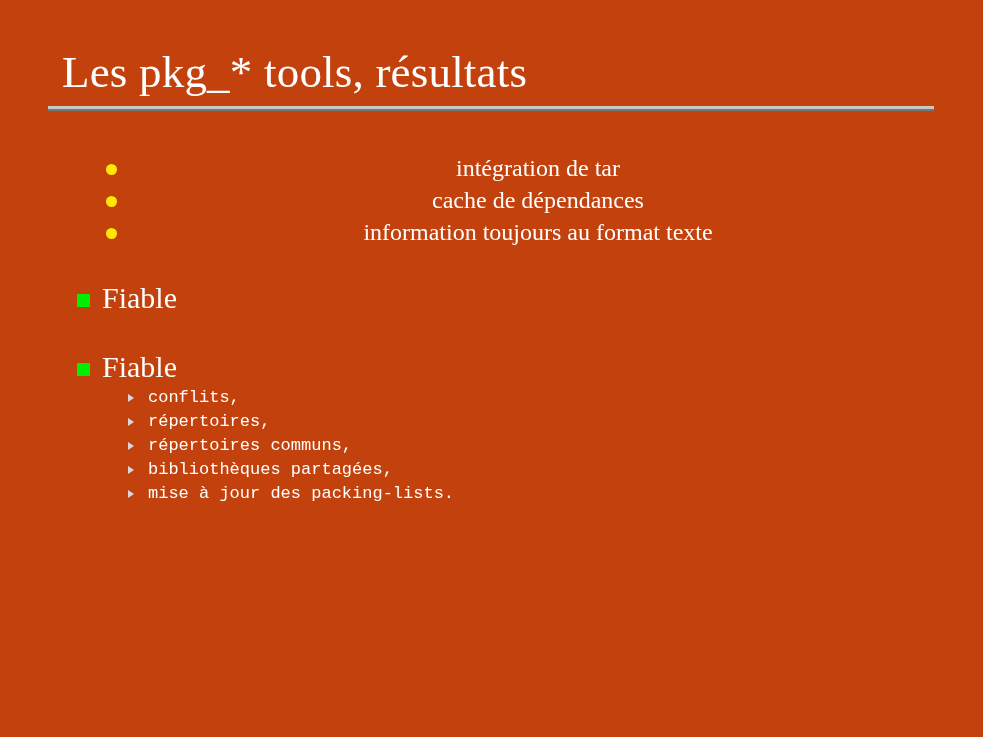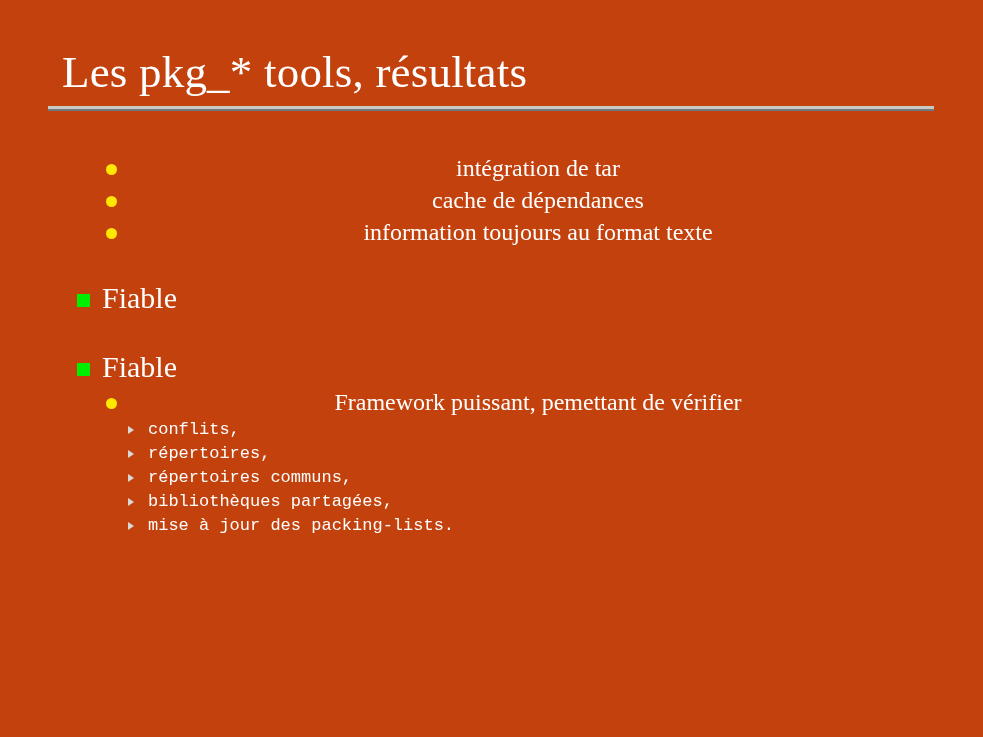--- a/index.html
+++ b/index.html
@@ -169,26 +169,20 @@
         <span class="bullet-sq"></span>
         <span>Fiable</span>
       </div>
     </div>
 
     <div class="group">
       <div class="l1">
         <span class="bullet-sq"></span>
         <span>Fiable</span>
       </div>
-      <ul class="l2-list">
-        <li class="l2">
-          <span class="bullet-dot"></span>
-          <span>Framework puissant, pemettant de vérifier</span>
-        </li>
-      </ul>
       <ul class="l3-list">
         <li class="l3">
           <span class="bullet-tri"></span>
           <span>conflits,</span>
         </li>
         <li class="l3">
           <span class="bullet-tri"></span>
           <span>répertoires,</span>
         </li>
         <li class="l3">

